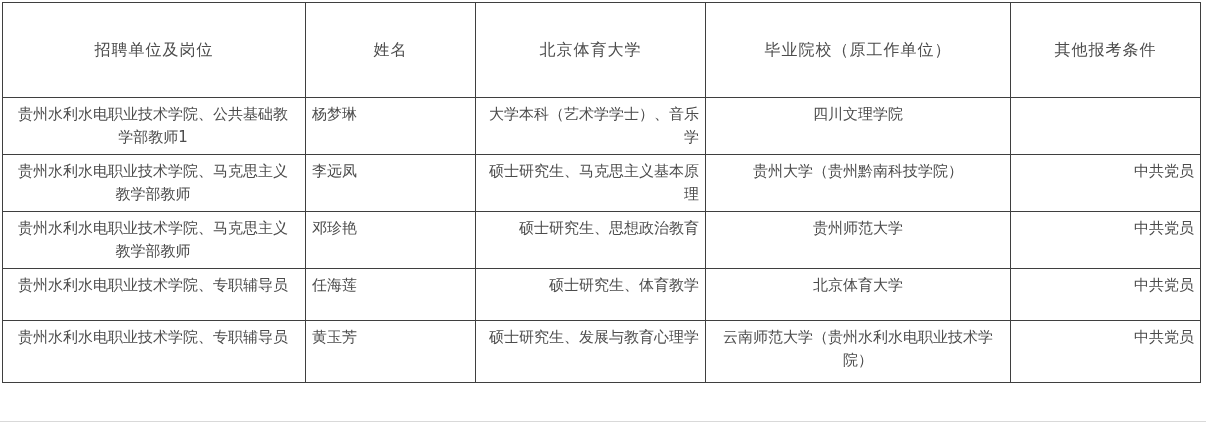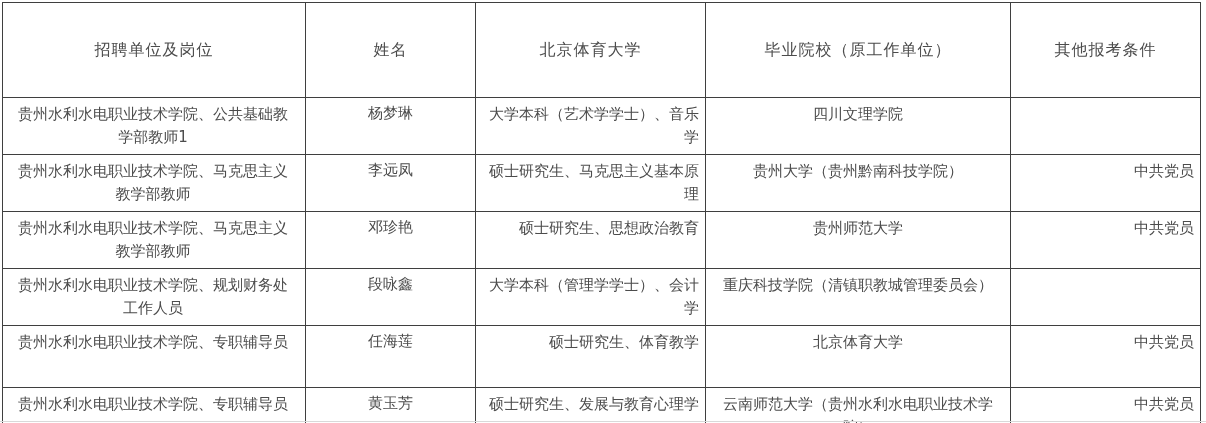--- a/index.html
+++ b/index.html
@@ -34,21 +34,21 @@
     letter-spacing:1px;
   }
   
   td{
     font-size:15px;
     line-height:23px;
     vertical-align:top;
     padding:5px 6px;
   }
   td.c-unit{text-align:center;padding-left:8px;padding-right:10px;}
-  td.c-name{text-align:center;font-family:Liberation Mono, monospace;}
+  td.c-name{text-align:left;}
   td.c-edu{text-align:right;}
   td.c-school{text-align:center;}
   td.c-other{text-align:right;padding-left:9px;}
   tbody tr:nth-child(1){height:49px;}
   tbody tr:nth-child(2){height:48px;}
   tbody tr:nth-child(3){height:49px;}
   tbody tr:nth-child(4){height:52px;}
   tbody tr:nth-child(5){height:62px;}
   tbody tr:nth-child(6){height:61px;}
   .bottom-line{
@@ -93,27 +93,20 @@
         <td class="c-other">中共党员</td>
       </tr>
       <tr>
         <td class="c-unit">贵州水利水电职业技术学院、马克思主义教学部教师</td>
         <td class="c-name">邓珍艳</td>
         <td class="c-edu">硕士研究生、思想政治教育</td>
         <td class="c-school">贵州师范大学</td>
         <td class="c-other">中共党员</td>
       </tr>
       <tr>
-        <td class="c-unit">贵州水利水电职业技术学院、规划财务处工作人员</td>
-        <td class="c-name">段咏鑫</td>
-        <td class="c-edu">大学本科（管理学学士）、会计学</td>
-        <td class="c-school">重庆科技学院（清镇职教城管理委员会）</td>
-        <td class="c-other"></td>
-      </tr>
-      <tr>
         <td class="c-unit">贵州水利水电职业技术学院、专职辅导员</td>
         <td class="c-name">任海莲</td>
         <td class="c-edu">硕士研究生、体育教学</td>
         <td class="c-school">北京体育大学</td>
         <td class="c-other">中共党员</td>
       </tr>
       <tr>
         <td class="c-unit">贵州水利水电职业技术学院、专职辅导员</td>
         <td class="c-name">黄玉芳</td>
         <td class="c-edu">硕士研究生、发展与教育心理学</td>

